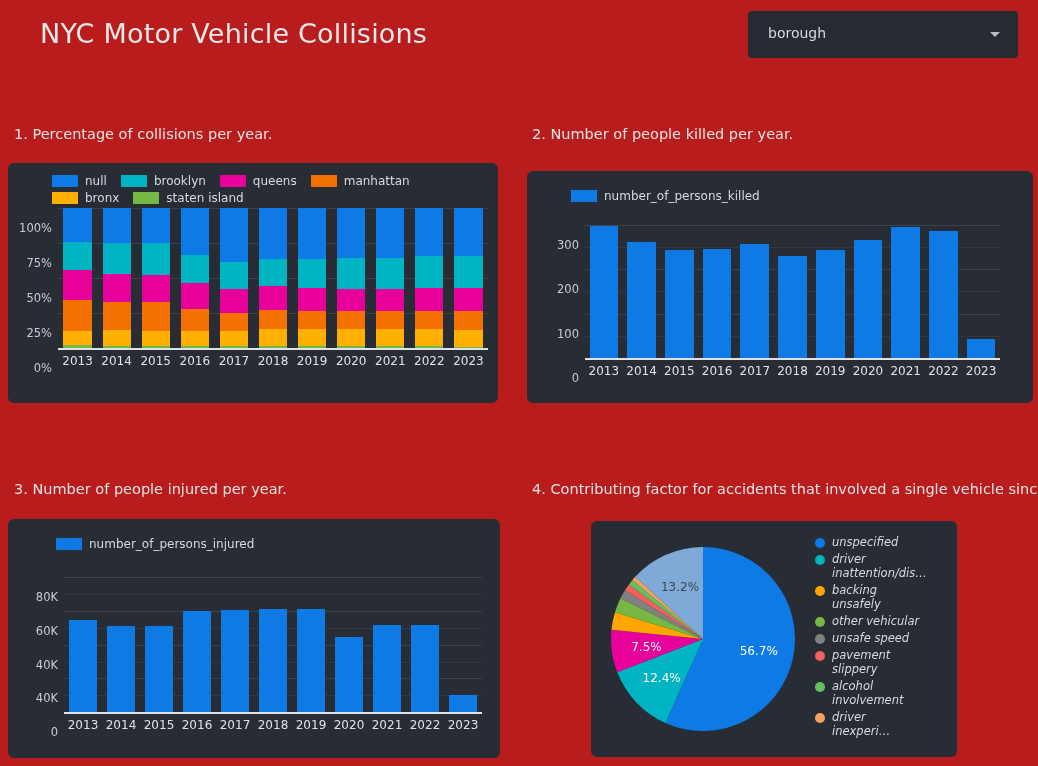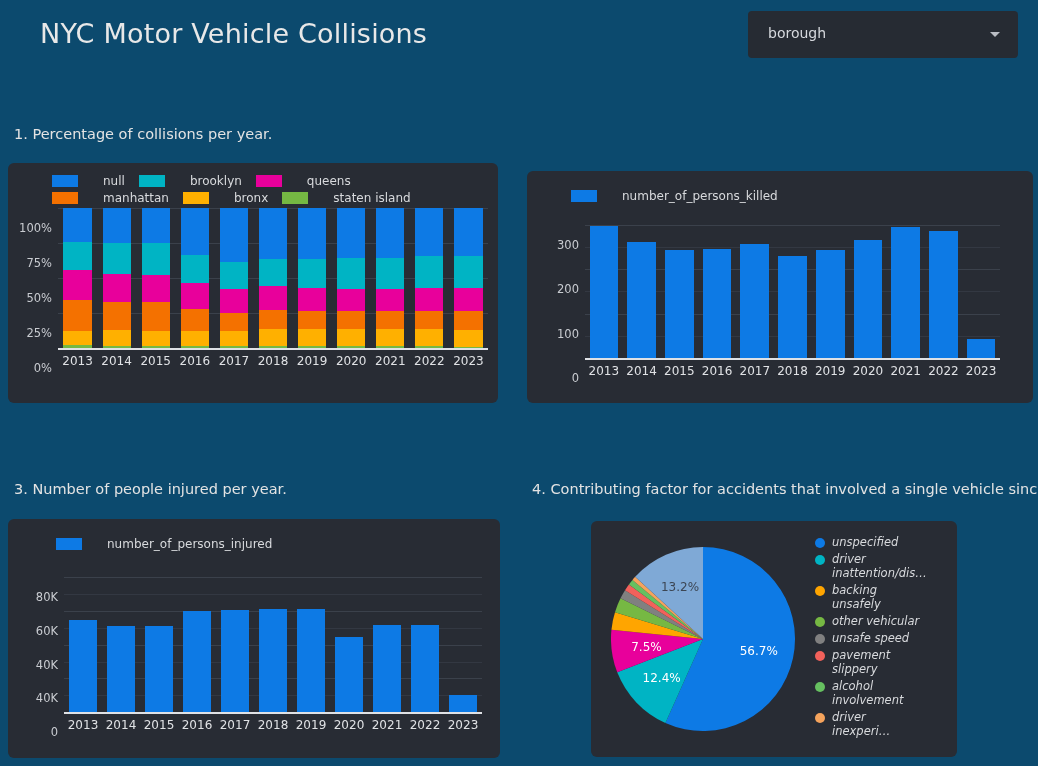--- a/index.html
+++ b/index.html
@@ -8,21 +8,21 @@
     background: #1a1a1a;
     width: 1038px;
     height: 766px;
     overflow: hidden;
     font-family: "DejaVu Sans", sans-serif;
   }
   .page {
     position: relative;
     width: 1038px;
     height: 766px;
-    background: #0c4a6e;
+    background: #b91c1c;
   }
 
   
   .header {
     position: absolute;
     top: 0; left: 0;
     width: 1038px;
     height: 70px;
   }
   .app-title {
@@ -92,21 +92,20 @@
   }
   .legend-swatch {
     width: 26px;
     height: 12px;
     margin-right: 7px;
     flex: 0 0 auto;
   }
   .legend-label {
     font-size: 12px;
     color: #d8dadd;
-    margin-left: 18px;
   }
   .ytick {
     position: absolute;
     right: 0;
     transform: translateY(-50%);
     font-size: 11.5px;
     color: #c9ccd1;
     text-align: right;
     white-space: nowrap;
     margin-top: 20px;
@@ -313,20 +312,23 @@
         <div class="seg" style="top:138.6px;height:1.4000000000000001px;background:#75b843;"></div>
         <div class="seg" style="top:121.66px;height:16.939999999999998px;background:#ffb000;"></div>
         <div class="seg" style="top:102.9px;height:18.76px;background:#f47100;"></div>
         <div class="seg" style="top:80.22px;height:22.68px;background:#e8009b;"></div>
         <div class="seg" style="top:48.019999999999996px;height:32.2px;background:#00b4c4;"></div>
         <div class="seg" style="top:0px;height:48.019999999999996px;background:#0d7ae5;"></div>
       </div>
       <div class="xtick" style="left:460.4545454545455px;top:191px;">2023</div>
     </div>
 
+  <div class="cell" style="left:532px; top:126px; width:486px;">
+    <div class="cell-title">2. Number of people killed per year.</div>
+  </div>
   <div class="panel" id="panel2" style="position:absolute;left:527px;top:171px;width:490px;height:232px;padding-left:16px;">
       <div class="legend" style="left:44px;top:18px;width:300px;">
         <div class="legend-item">
           <span class="legend-swatch" style="background:#0d7ae5;"></span>
           <span class="legend-label">number_of_persons_killed</span>
         </div>
       </div>
       <div class="gridline" style="left:58px;top:187px;width:415px;"></div>
       <div class="gridline minor" style="left:58px;top:164.8125px;width:415px;"></div>
       <div class="gridline" style="left:58px;top:142.625px;width:415px;"></div>

